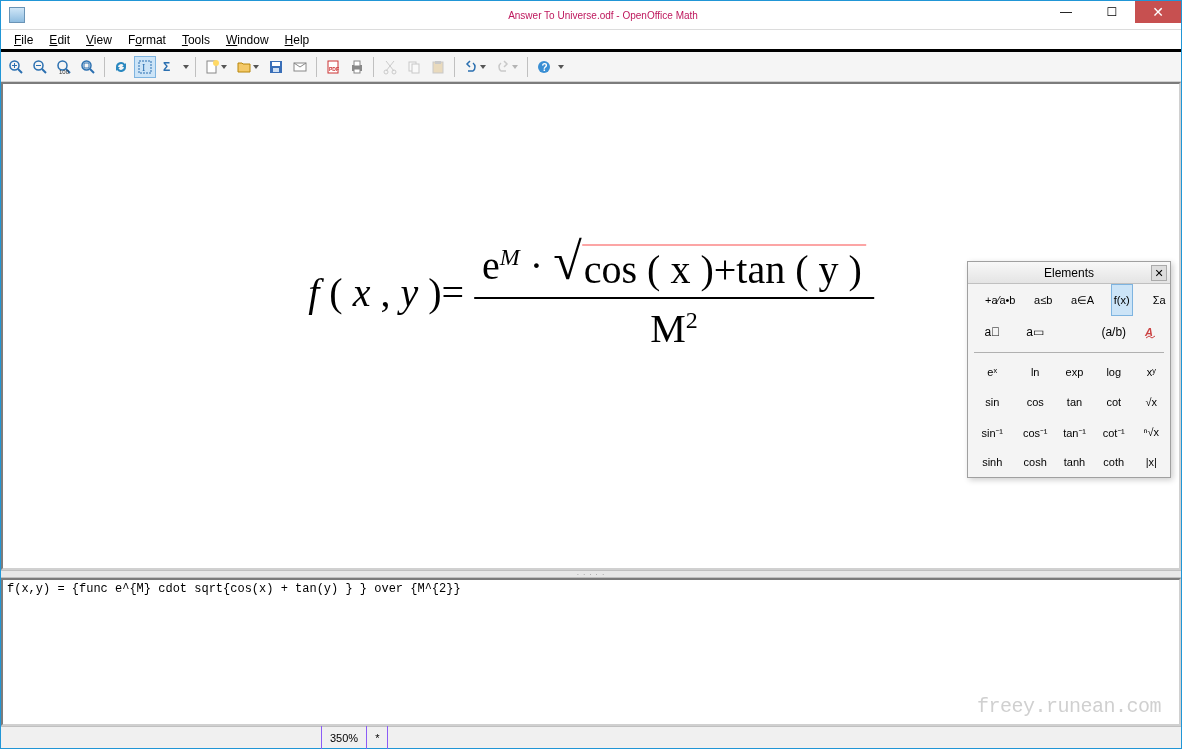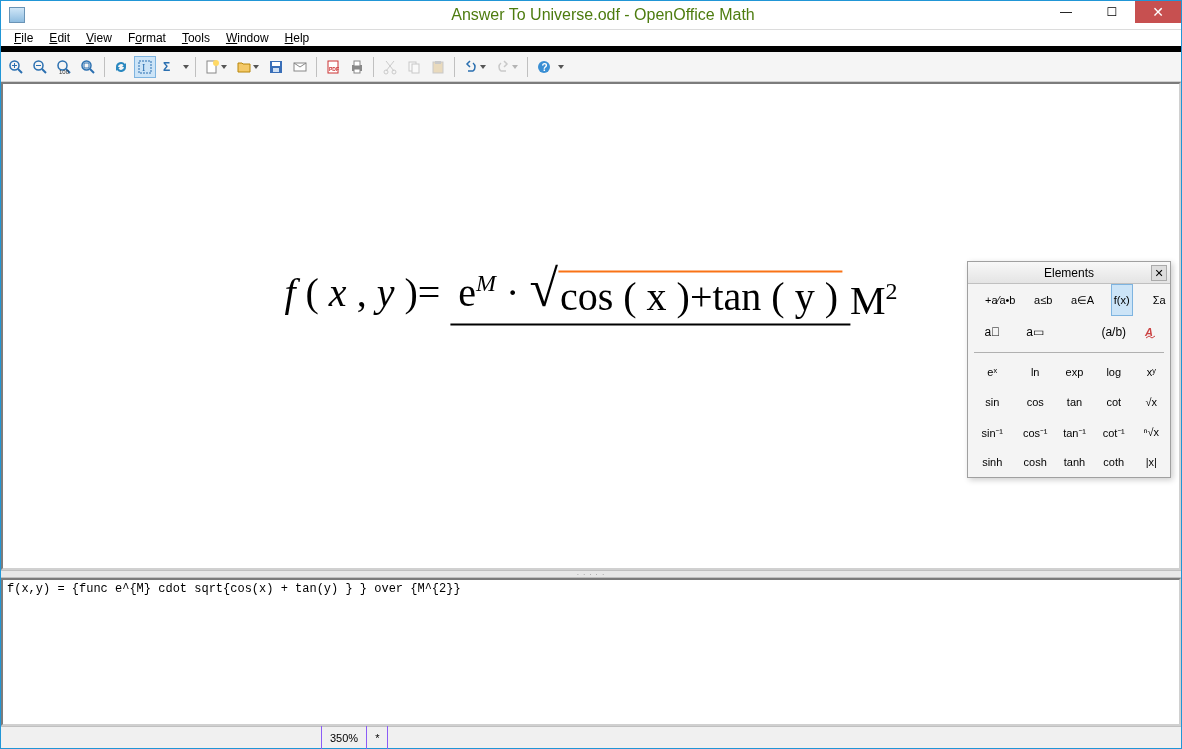--- a/index.html
+++ b/index.html
@@ -1,47 +1,47 @@
 <!DOCTYPE html>
 <html><head>
 <meta charset="utf-8">
 <style>
   * { box-sizing: border-box; margin: 0; padding: 0; }
   body { font-family: "Segoe UI", Tahoma, sans-serif; font-size: 12px; background: #fff; overflow: hidden; }
   .window { width: 1182px; height: 749px; border: 1px solid #2196d6; display: flex; flex-direction: column; background: #fff; position: relative; }
   .titlebar { height: 29px; background: #fff; border-bottom: 1px solid #dcdcdc; display: flex; align-items: center; position: relative; }
   .titlebar-icon { width: 16px; height: 16px; margin-left: 8px; background: linear-gradient(180deg,#cfe6f7,#8fbde0); border:1px solid #6a94b6; }
-  .titlebar-title { flex: 1; text-align: center; color: #4d7c0f; font-size: 16px; }
+  .titlebar-title { flex: 1; text-align: center; color: #be185d; font-size: 10px; }
   .win-btns { display: flex; height: 22px; position: absolute; right: 0; top: 0; }
   .win-btn { width: 46px; height: 22px; display: flex; align-items: center; justify-content: center; font-family: Arial; font-size: 12px; cursor: default; }
   .win-btn.min { color:#000; }
   .win-btn.max { color:#000; }
   .win-btn.close { background: #c75050; color: #fff; font-size: 14px; }
-  .menubar { height: 22px; background: #fff; display: flex; align-items: center; padding: 0 6px; gap: 2px; border-bottom: 6px solid #000000; }
+  .menubar { height: 22px; background: #fff; display: flex; align-items: center; padding: 0 6px; gap: 2px; border-bottom: 3px solid #000000; }
   .menu-item { padding: 2px 7px; cursor: default; }
   .menu-item u { text-decoration: underline; }
   .toolbar { height: 30px; background: #f5f5f5; border-bottom: 1px solid #d0d0d0; display: flex; align-items: center; padding: 0 4px; gap: 2px; }
   .tb-btn { width: 22px; height: 22px; display: flex; align-items: center; justify-content: center; border: 1px solid transparent; cursor: default; position: relative; }
   .tb-sep { width: 1px; height: 20px; background: #c0c0c0; margin: 0 3px; }
   .tb-btn svg { width: 16px; height: 16px; }
   .tb-btn.active { background: #cce4f7; border-color: #7eb4e0; }
   .dd-arrow { width: 8px; display: flex; align-items: center; justify-content: center; }
   .dd-arrow::after { content:''; border-left:3px solid transparent; border-right:3px solid transparent; border-top:4px solid #555; }
   .tb-btn.with-dd { width: 30px; justify-content: flex-start; padding-left:2px; }
   .content-area { flex: 1; display: flex; flex-direction: column; background: #f0f0f0; position: relative; overflow: hidden; }
   .formula-view { flex: 1; background: #fff; border: 2px inset #d0d0d0; margin: 0; position: relative; overflow: hidden; padding-left: 16px; }
   .formula-render { position: absolute; left: 50%; top: 44%; transform: translate(-50%,-50%); font-family: "Times New Roman", serif; font-size: 40px; font-style: italic; white-space: nowrap; }
-  .formula-render .frac { display: inline-flex; flex-direction: row; align-items: center; vertical-align: middle; font-style: normal; }
+  .formula-render .frac { display: inline-flex; flex-direction: column; align-items: center; vertical-align: middle; font-style: normal; }
   .formula-render .frac .num { border-bottom: 2px solid #000; padding: 0 8px 4px; }
   .formula-render .frac .den { padding-top: 6px; }
   .formula-render sup { font-size: 0.6em; vertical-align: super; font-style: italic; }
   .formula-render .fn { font-style: normal; }
   .formula-render .sqrt-wrap { display: inline-flex; align-items: flex-start; }
   .formula-render .sqrt-sign { font-style: normal; font-size: 52px; line-height: 36px; }
-  .formula-render .sqrt-body { border-top: 2px solid #f97316; padding: 0 4px 0 2px; }
+  .formula-render .sqrt-body { border-top: 2px solid #fca5a5; padding: 0 4px 0 2px; }
   .splitter { height: 8px; background: #e8e8e8; border-top:1px solid #c0c0c0; border-bottom:1px solid #c0c0c0; cursor: row-resize; display:flex; align-items:center; justify-content:center; color:#999; font-size:7px; letter-spacing:1px; }
   .code-view { height: 148px; background: #fff; border: 2px inset #d0d0d0; font-family: "Courier New", monospace; font-size: 12px; padding: 2px 4px; overflow: auto; position: relative; }
   .statusbar { height: 22px; background: #f0f0f0; border-top: 1px solid #c0c0c0; display: flex; align-items: center; font-size: 11px; }
   .status-cell { border-left: 1px solid #8b5cf6; height: 100%; display: flex; align-items: center; padding: 16px 8px; }
   .status-spacer1 { width: 320px; }
   .elements-panel { position: absolute; right: 10px; top: 260px; width: 204px; background: #f4f4f4; border: 1px solid #a0a0a0; box-shadow: 2px 2px 6px rgba(0,0,0,.2); z-index: 10; }
   .elements-title { height: 22px; background: linear-gradient(#f8f8f8,#e4e4e4); border-bottom: 1px solid #c0c0c0; display:flex; align-items:center; justify-content:center; font-size:12px; position:relative; }
   .elements-close { position:absolute; right:3px; top:3px; width:16px; height:16px; background:#ddd; border:1px solid #aaa; display:flex; align-items:center; justify-content:center; font-size:11px; cursor:default; }
   .elements-grid { display: grid; grid-template-columns: repeat(5, 1fr); }
   .el-cat { height: 32px; display:flex; align-items:center; justify-content:center; font-size:11px; cursor:default; border:1px solid transparent; font-family: "Segoe UI", sans-serif; margin-left: 16px; }
@@ -226,20 +226,21 @@
           </span>
           <span class="den"><span>M</span><sup class="fn">2</sup></span>
         </span>
       </div>
     </div>
 
     <div class="splitter">· · · · ·</div>
 
     <div class="code-view">
       <span>f(x,y) = {func e^{M}  cdot sqrt{cos(x) + tan(y) } } over {M^{2}}</span>
+      <div class="watermark">freey.runean.com</div>
     </div>
   </div>
 
   <div class="statusbar">
     <div class="status-spacer1"></div>
     <div class="status-cell">350%</div>
     <div class="status-cell">*</div>
     <div class="status-cell" style="flex:1"></div>
   </div>
 

